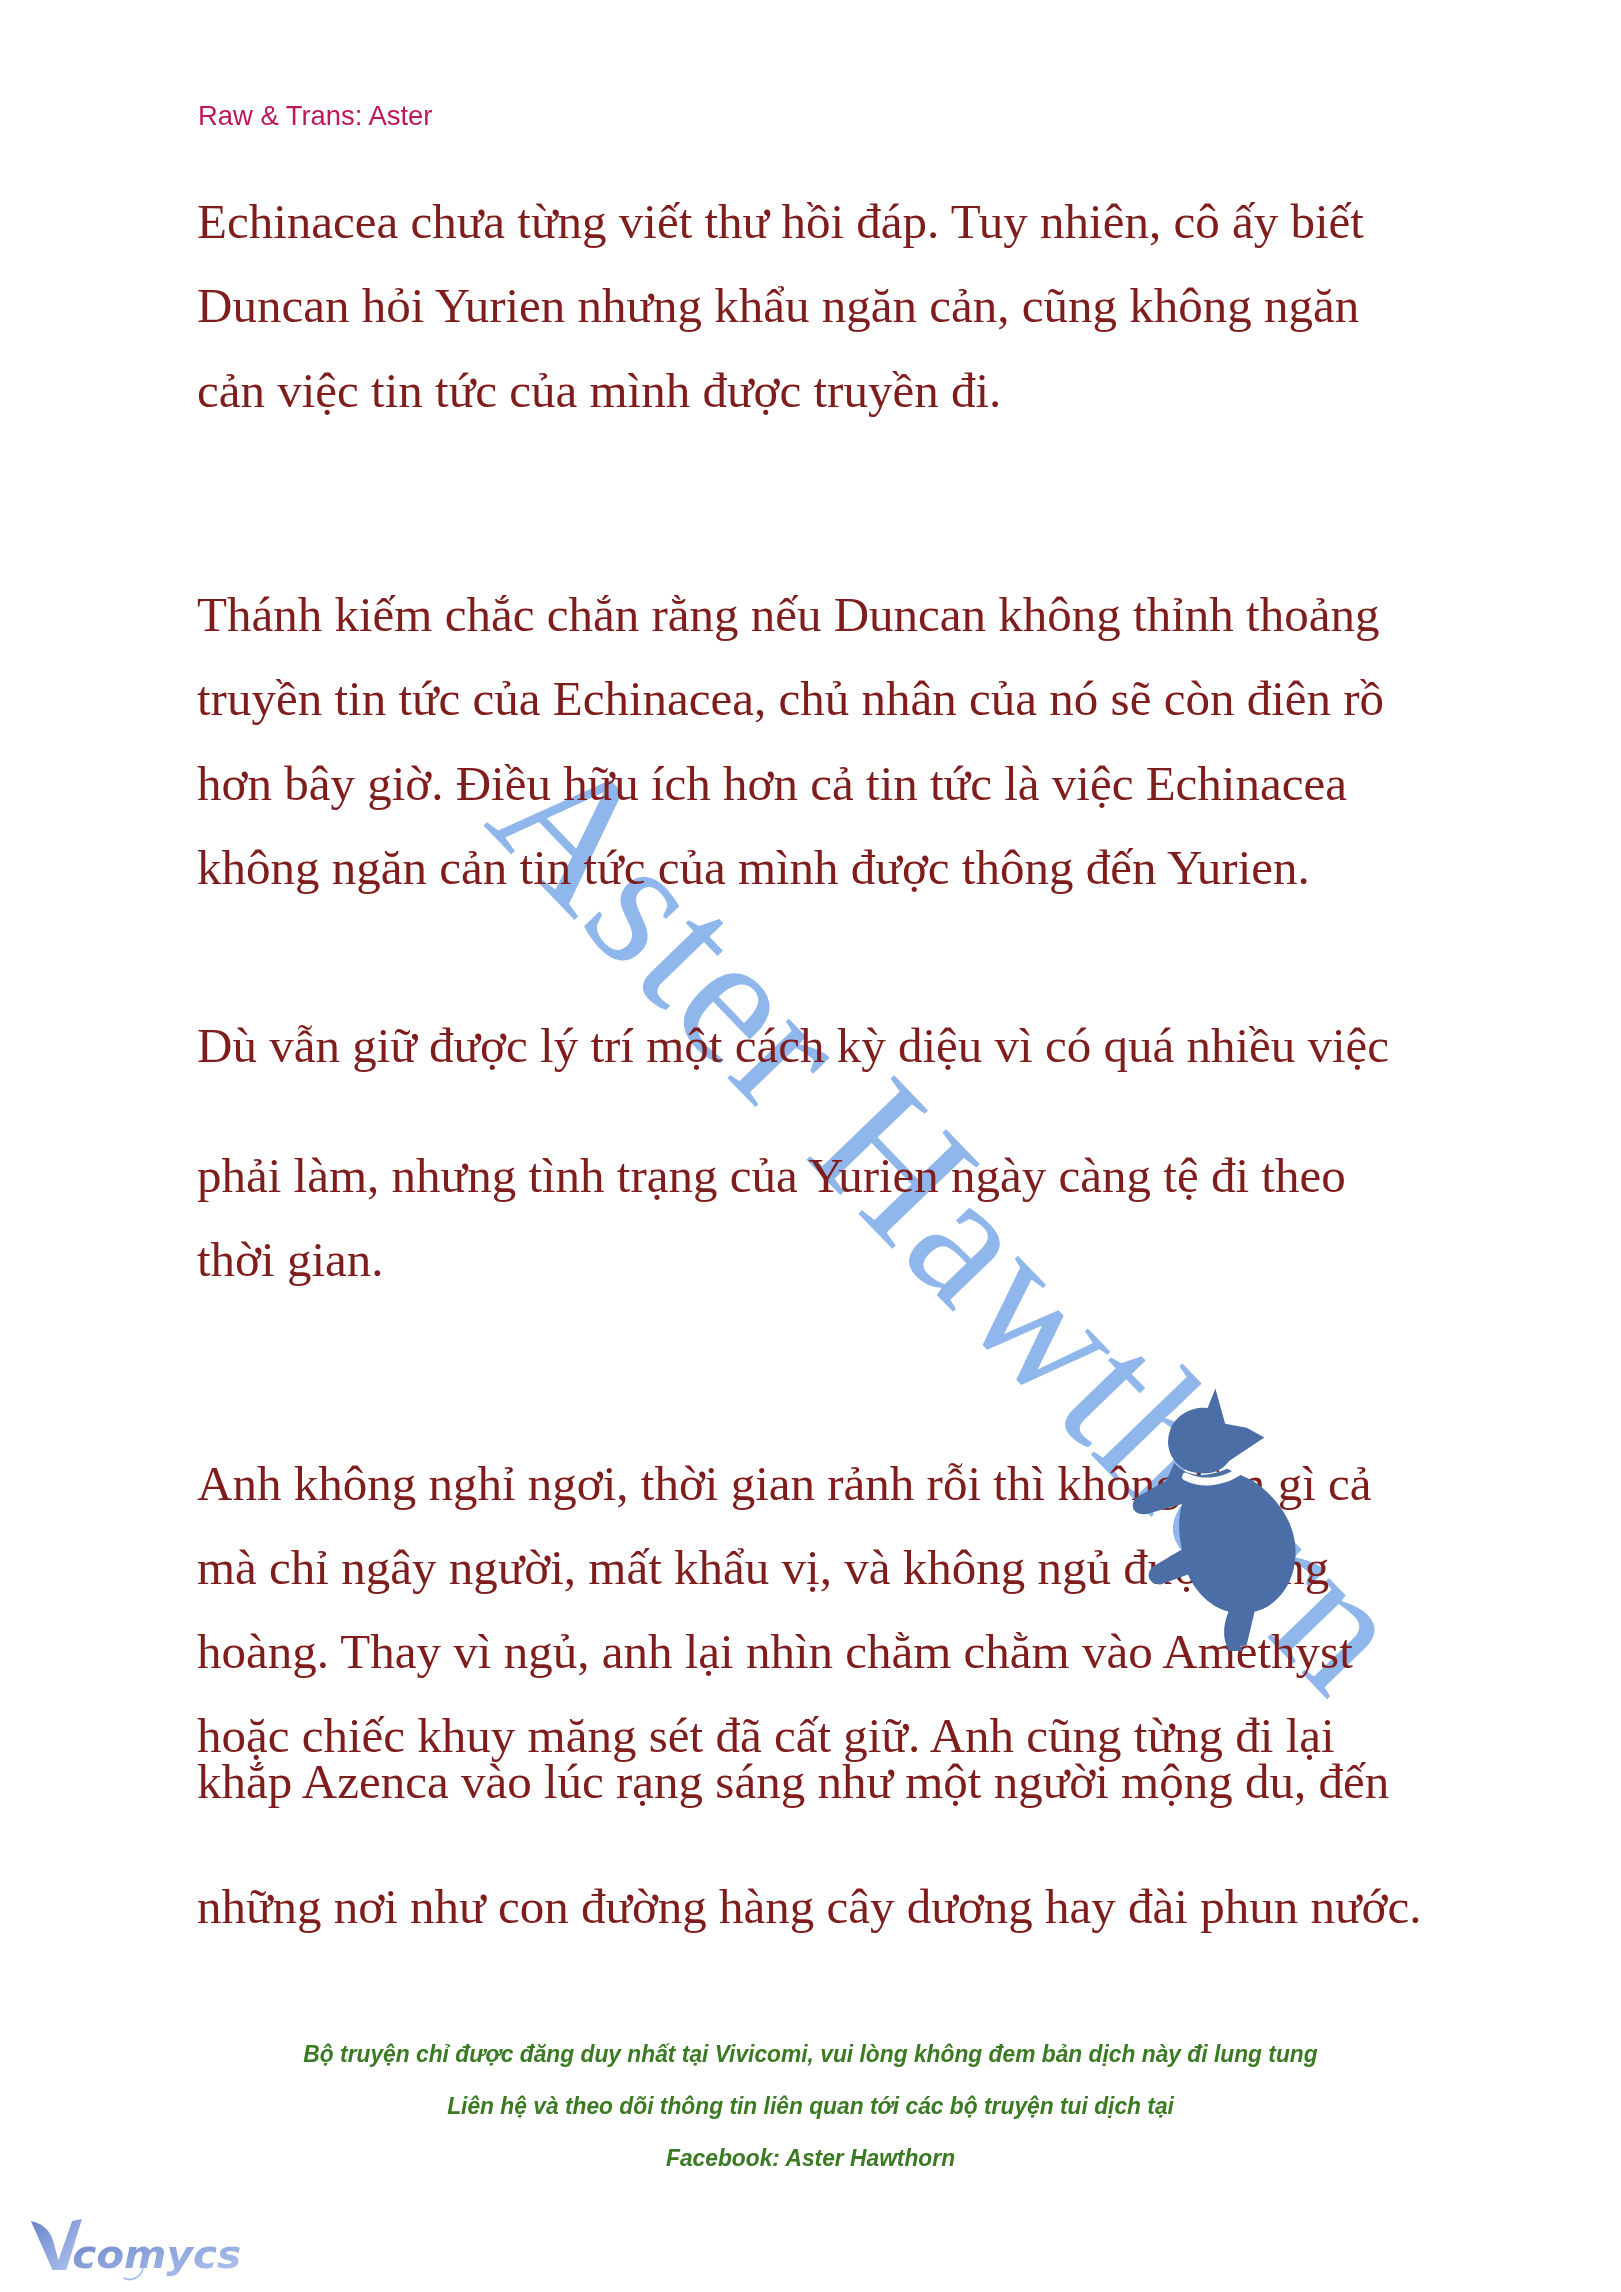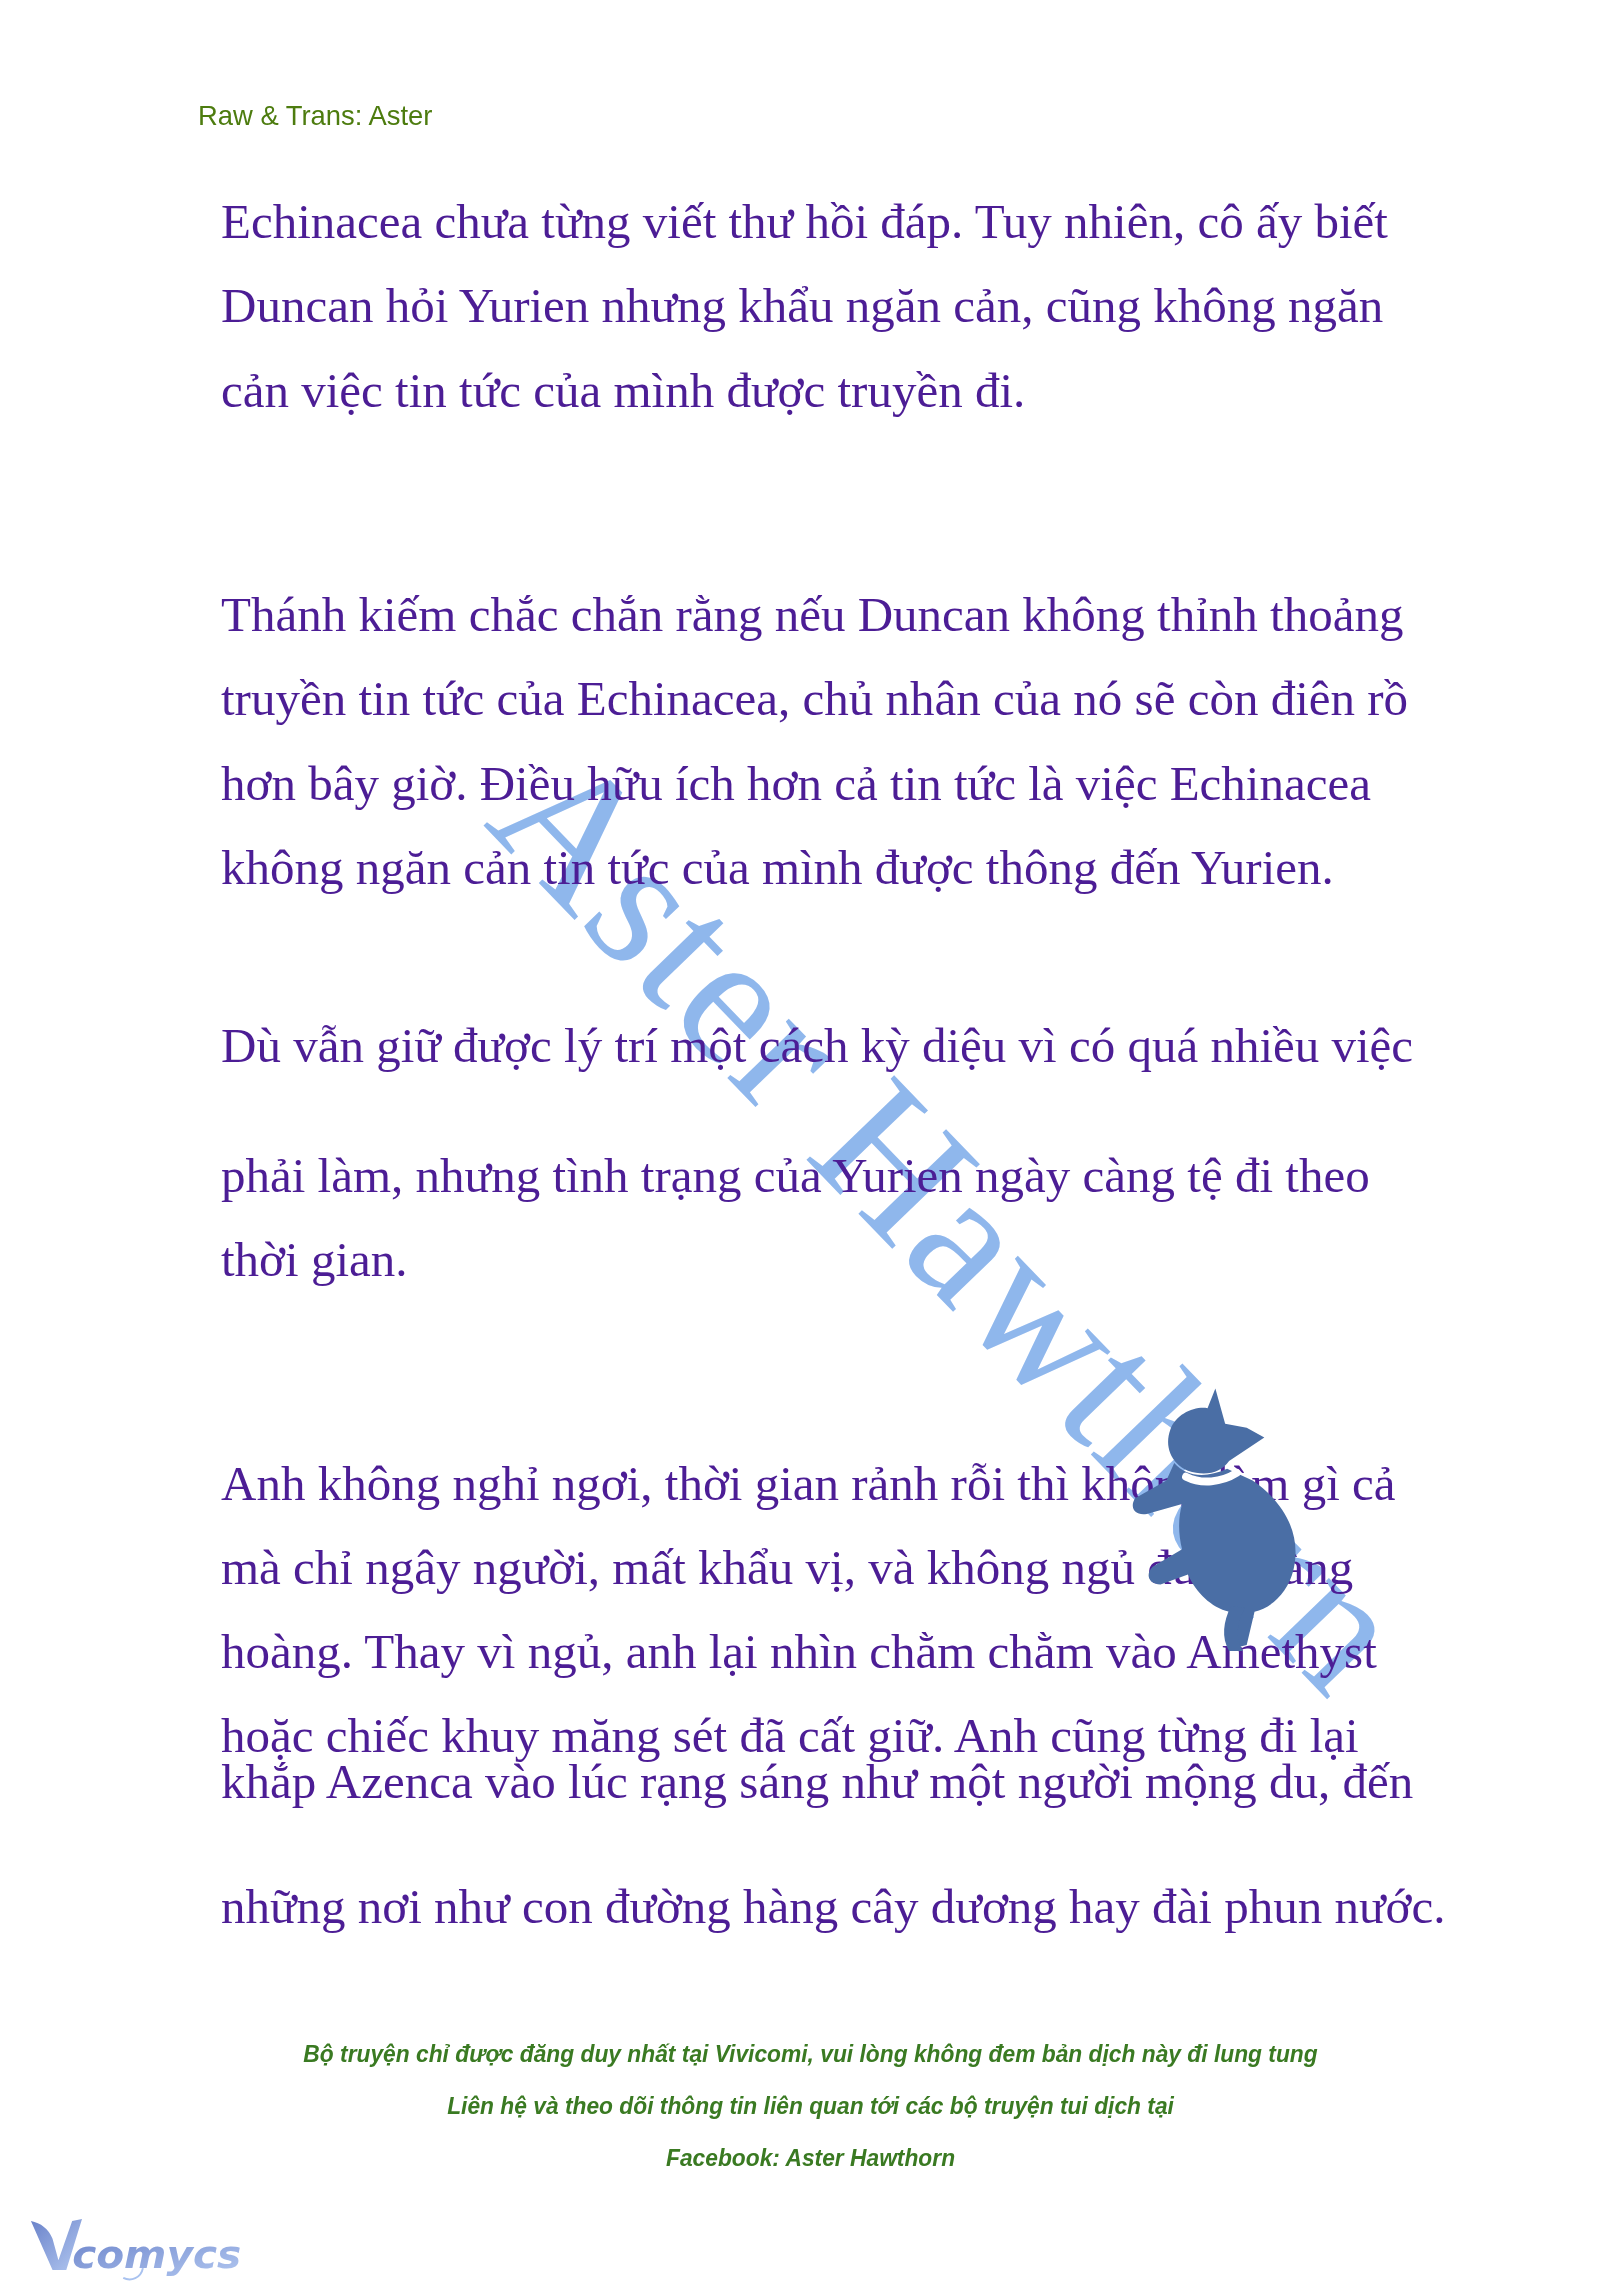--- a/index.html
+++ b/index.html
@@ -1,26 +1,26 @@
 <!DOCTYPE html>
 <html><head>
   <meta charset="utf-8">
   <style>
     html, body { margin: 0; padding: 0; background: #ffffff; }
     body { width: 1621px; height: 2293px; position: relative; overflow: hidden; }
     .page { position: absolute; left: 0; top: 0; width: 1621px; height: 2293px; background: #ffffff; }
     .header {
       position: absolute; left: 198px; top: 99px;
-      font-family: "Liberation Sans", sans-serif; font-size: 27.4px; color: #4d7c0f;
+      font-family: "Liberation Sans", sans-serif; font-size: 27.4px; color: #be185d;
       line-height: 33px; white-space: nowrap;
     }
     .body-line {
       position: absolute; left: 197px;
-      font-family: "Liberation Serif", serif; font-size: 49px; color: #4c1d95;
-      line-height: 59px; white-space: nowrap; z-index: 3; margin-left: 24px;
+      font-family: "Liberation Serif", serif; font-size: 49px; color: #7f1d1d;
+      line-height: 59px; white-space: nowrap; z-index: 3;
     }
     .watermark {
       position: absolute; left: 265px; top: 941px;
       width: 1274px; height: 186px;
       transform-origin: 0 50%;
       transform: rotate(46deg) translate(0, -365px);
       font-family: "Liberation Serif", serif; font-size: 186px; color: #8ab4ec;
       line-height: 186px; white-space: nowrap; z-index: 2; opacity: 0.95;
       letter-spacing: 2px;
     }

